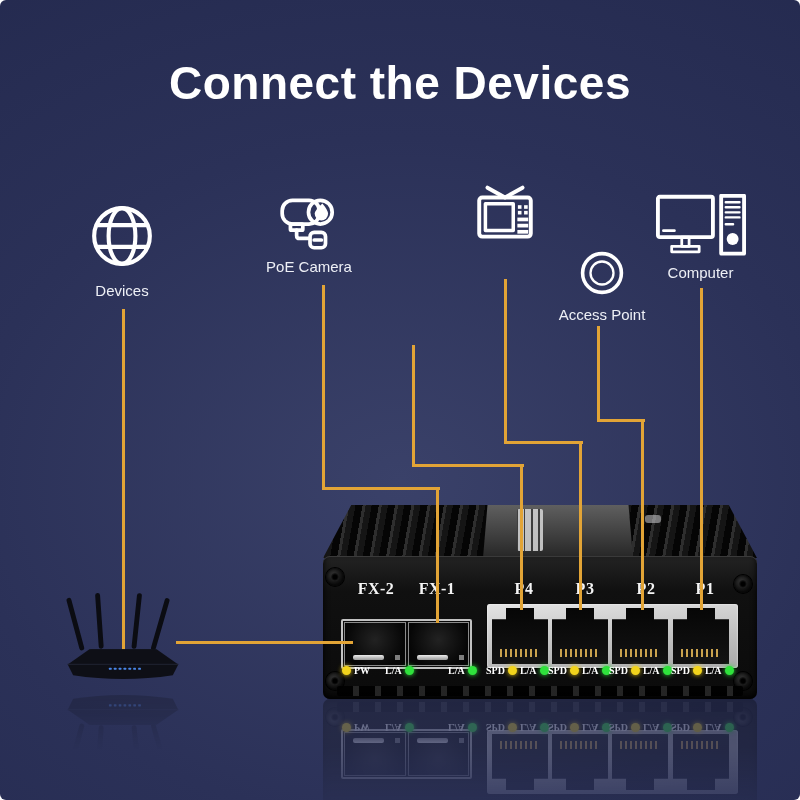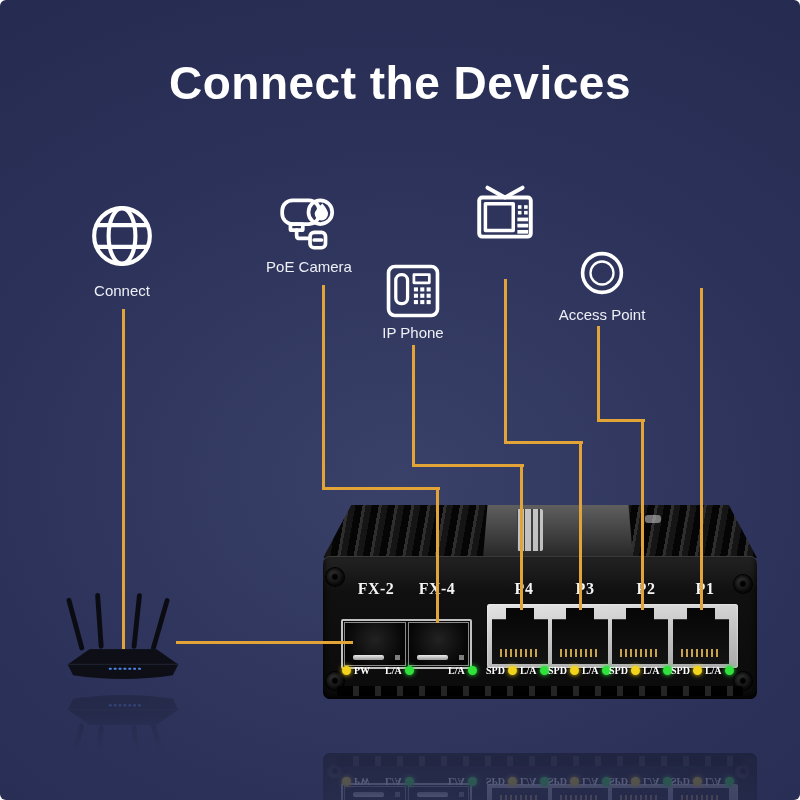--- a/index.html
+++ b/index.html
@@ -27,21 +27,21 @@
   .dev-internet .label{margin-top:13px;}
   .dev-camera .label, .dev-phone .label, .dev-tv .label, .dev-computer .label{margin-top:4px;}
   
   .conn{ position:absolute; background:var(--connector-line,#e2a436); z-index:3; }
   .conn.v{ width:3px; }
   .conn.h{ height:3px; }
   
   .router-unit{ position:absolute; left:58px; top:588px; width:130px; height:104px; z-index:4; }
   .router-unit svg{ width:100%; height:100%; display:block; }
   
-  .switch-unit{ position:absolute; left:323px; top:505px; width:434px; height:248px; z-index:2; }
+  .switch-unit{ position:absolute; left:323px; top:505px; width:434px; height:194px; z-index:2; }
   .fins{
     position:absolute; left:0; top:0; width:100%; height:53px;
     clip-path: polygon(6.5% 0, 93.5% 0, 100% 100%, 0 100%);
     background: repeating-linear-gradient(100deg, #050505 0 7px, #2e2e2e 7px 10px, #151515 10px 16px);
   }
   .top-flat{
     position:absolute; left:160px; top:0; width:150px; height:53px;
     clip-path: polygon(3% 0, 97% 0, 100% 100%, 0 100%);
     background: linear-gradient(180deg,#5f5f5f,#262626);
   }
@@ -116,55 +116,36 @@
 <div class="canvas">
 
   <div class="page-title">Connect the Devices</div>
 
   <div class="device dev-internet">
     <svg width="66" height="66" viewBox="0 0 64 64" fill="none" stroke="#fff" stroke-width="4" stroke-linecap="round">
       <circle cx="32" cy="32" r="27"></circle>
       <ellipse cx="32" cy="32" rx="13" ry="27"></ellipse>
       <path d="M7.5,21.5 H56.5 M7.5,42.5 H56.5"></path>
     </svg>
-    <div class="label">Connect</div>
+    <div class="label">Devices</div>
   </div>
 
   <div class="device dev-camera">
     <svg width="66" height="62" viewBox="0 0 64 60" fill="none" stroke="#fff" stroke-width="3.6" stroke-linecap="round" stroke-linejoin="round">
       <rect x="6" y="8" width="36" height="23" rx="10"></rect>
       <circle cx="43" cy="19.5" r="11.5"></circle>
       <path d="M45,11 q5.5,6.5 5.5,10 a6.5,6.5 0 1 1 -13,0 q0,-3.5 7.5,-10" fill="#fff" stroke="none"></path>
       <rect x="14" y="31" width="12" height="6" rx="1"></rect>
       <path d="M20,37 v5 q0,3 3,3 h8"></path>
       <rect x="33" y="39" width="15" height="15" rx="4"></rect>
       <path d="M37,46.5 h7"></path>
     </svg>
     <div class="label">PoE Camera</div>
   </div>
 
-  <div class="device dev-phone">
-    <svg width="58" height="58" viewBox="0 0 64 64" fill="none" stroke="#fff" stroke-width="4" stroke-linejoin="round">
-      <rect x="5" y="5" width="54" height="54" rx="7"></rect>
-      <rect x="13" y="14" width="13" height="32" rx="6" stroke-width="3.6"></rect>
-      <rect x="33" y="14" width="17" height="9" stroke-width="3"></rect>
-      <g fill="#fff" stroke="none">
-        <rect x="33" y="28" width="4.5" height="4.5"></rect>
-          <rect x="40" y="28" width="4.5" height="4.5"></rect>
-          <rect x="47" y="28" width="4.5" height="4.5"></rect>
-        <rect x="33" y="35" width="4.5" height="4.5"></rect>
-          <rect x="40" y="35" width="4.5" height="4.5"></rect>
-          <rect x="47" y="35" width="4.5" height="4.5"></rect>
-        <rect x="33" y="42" width="4.5" height="4.5"></rect>
-          <rect x="40" y="42" width="4.5" height="4.5"></rect>
-          <rect x="47" y="42" width="4.5" height="4.5"></rect>
-      </g>
-    </svg>
-    <div class="label">IP Phone</div>
-  </div>
 
   <div class="device dev-tv">
     <svg width="66" height="62" viewBox="0 0 64 58" fill="none" stroke="#fff" stroke-width="3.8" stroke-linejoin="round" stroke-linecap="round">
       <path d="M15,2.5 L32,12 L49,2.5"></path>
       <rect x="7" y="12" width="50" height="38" rx="3"></rect>
       <rect x="13" y="18" width="27" height="26" stroke-width="3.4"></rect>
       <g fill="#fff" stroke="none">
         <rect x="44.5" y="19.5" width="3.5" height="3.5"></rect>
           <rect x="50.5" y="19.5" width="3.5" height="3.5"></rect>
         <rect x="44.5" y="25" width="3.5" height="3.5"></rect>
@@ -177,31 +158,43 @@
   </div>
 
   <div class="device dev-ap">
     <svg width="46" height="46" viewBox="0 0 64 64" fill="none" stroke="#fff">
       <circle cx="32" cy="32" r="27" stroke-width="5"></circle>
       <circle cx="32" cy="32" r="16" stroke-width="3.2"></circle>
     </svg>
     <div class="label">Access Point</div>
   </div>
 
+  <div class="device dev-computer">
+    <svg width="94" height="66" viewBox="0 0 100 72" fill="none" stroke="#fff" stroke-width="4.2" stroke-linejoin="round" stroke-linecap="round">
+      <rect x="3" y="3" width="60" height="44" rx="2"></rect>
+      <path d="M9,40 h12" stroke-width="3"></path>
+      <rect x="29" y="47" width="8" height="10" stroke-width="3"></rect>
+      <rect x="18" y="57" width="30" height="6" stroke-width="3"></rect>
+      <rect x="72" y="2" width="25" height="63"></rect>
+      <path d="M77,9 h15 M77,14.5 h15 M77,20 h15 M77,25.5 h15 M77,33 h8" stroke-width="2.6"></path>
+      <circle cx="84.5" cy="49" r="6.5" fill="#fff" stroke="none"></circle>
+    </svg>
+    <div class="label">Computer</div>
+  </div>
 
   <div class="switch-unit">
     <div class="fins">
       <div class="top-flat">
         <div class="top-label"></div>
       </div>
       <div class="top-logo"></div>
     </div>
     <div class="face">
       <span class="port-label" style="left:53px">FX-2</span>
-      <span class="port-label" style="left:114px">FX-4</span>
+      <span class="port-label" style="left:114px">FX-1</span>
       <span class="port-label" style="left:201px">P4</span>
       <span class="port-label" style="left:262px">P3</span>
       <span class="port-label" style="left:323px">P2</span>
       <span class="port-label" style="left:382px">P1</span>
 
       <div class="screw" style="left:3px;  top:12px"></div>
       <div class="screw" style="left:411px;top:19px"></div>
       <div class="screw" style="left:3px;  top:116px"></div>
       <div class="screw" style="left:411px;top:116px"></div>
 

